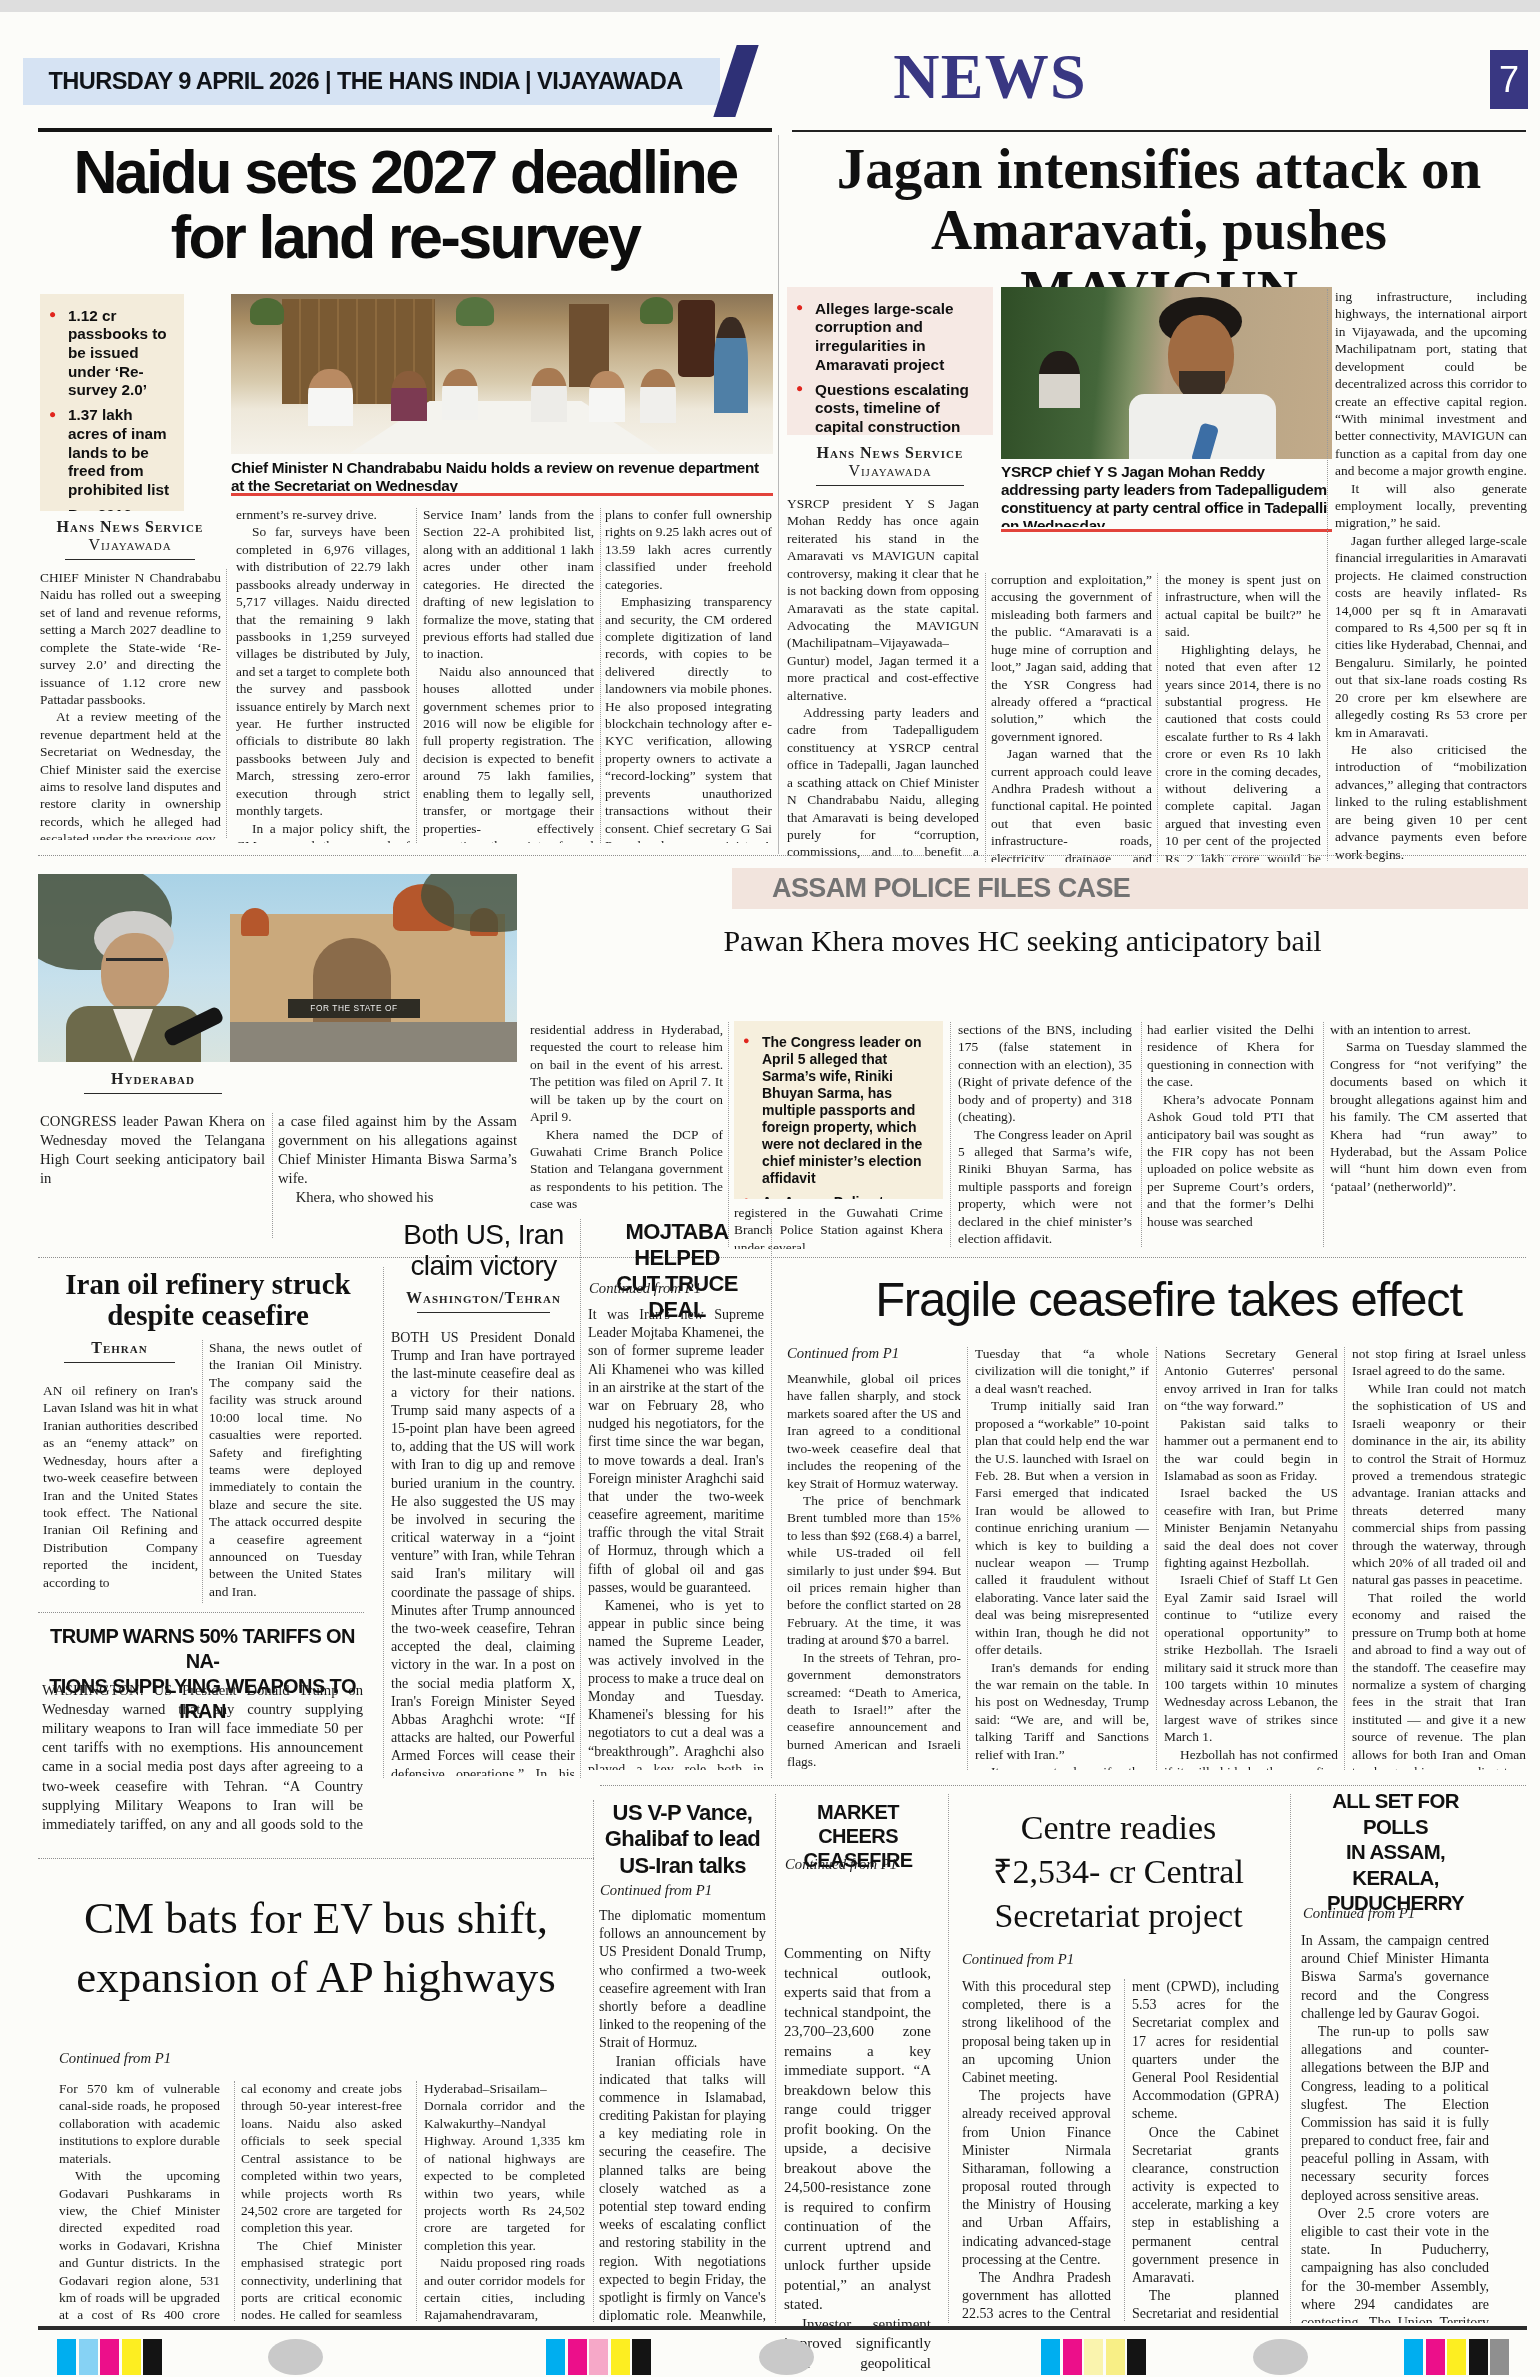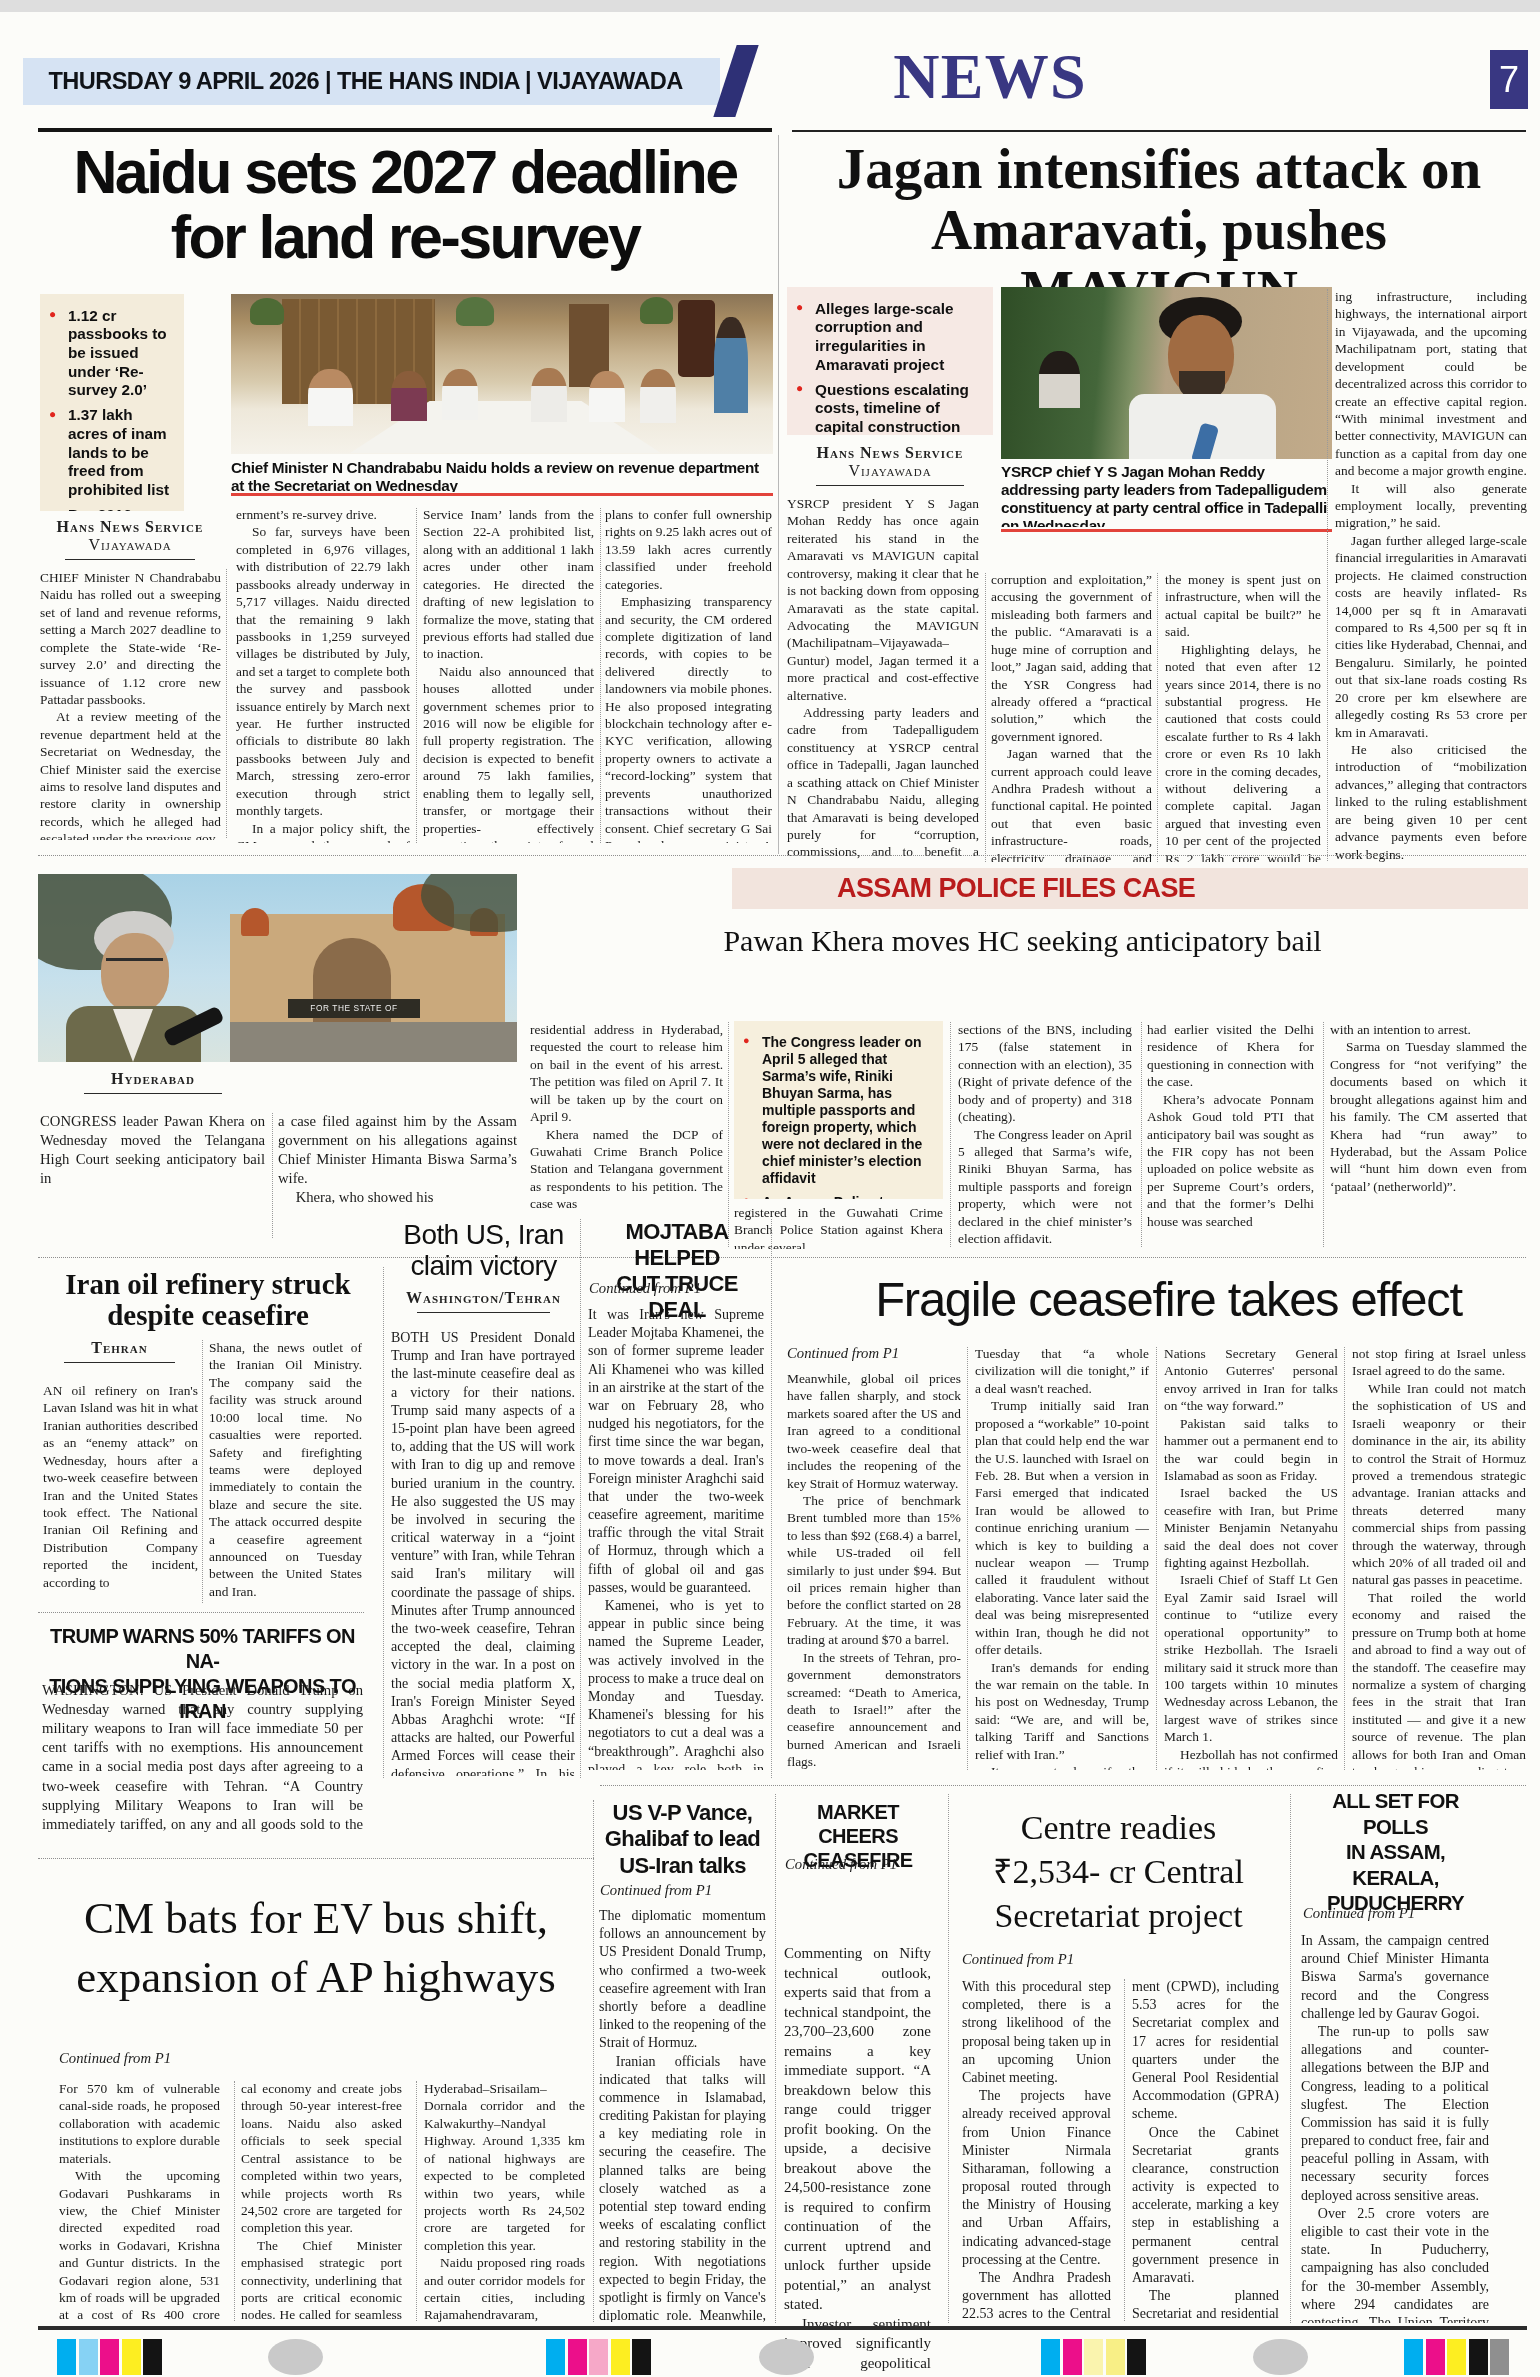--- a/index.html
+++ b/index.html
@@ -180,21 +180,21 @@
   <div class="abs body-col" style="left:40px;top:1100px;width:225px;height:128px;font-size:14.7px;">
       <p>CONGRESS leader Pawan Khera on Wednesday moved the Telangana High Court seeking anticipatory bail in</p>
     </div>
   <div class="abs body-col" style="left:278px;top:1100px;width:239px;height:128px;font-size:14.7px;">
       <p>a case filed against him by the Assam government on his allegations against Chief Minister Himanta Biswa Sarma’s wife.</p>
       <p>Khera, who showed his</p>
     </div>
   <div class="abs dotted-v" style="left:272px;top:1101px;height:125px;"></div>
 
   <div class="abs" style="left:732px;top:856px;width:796px;height:41px;background:#f2e4dd;">
-    <div class="sans" style="color:#b91c1c;font-weight:bold;font-size:27px;line-height:41px;padding-left:105px;letter-spacing:-0.6px;">ASSAM POLICE FILES CASE</div>
+    <div class="sans" style="color:#737373;font-weight:bold;font-size:27px;line-height:41px;padding-left:40px;letter-spacing:-0.6px;">ASSAM POLICE FILES CASE</div>
   </div>
   <div class="abs headline-serif" style="left:530px;top:913px;width:985px;font-size:30px;font-weight:normal;">Pawan Khera moves HC seeking anticipatory bail</div>
 
   <div class="abs body-col" style="left:530px;top:1009px;width:193px;height:227px;">
       <p>residential address in Hyderabad, requested the court to release him on bail in the event of his arrest. The petition was filed on April 7. It will be taken up by the court on April 9.</p>
       <p>Khera named the DCP of Guwahati Crime Branch Police Station and Telangana government as respondents to his petition. The case was</p>
     </div>
   <div class="abs fact-box" style="left:734px;top:1009px;width:209px;height:178px;background:#f6efdd;font-size:14px;">
       <p>The Congress leader on April 5 alleged that Sarma’s wife, Riniki Bhuyan Sarma, has multiple passports and foreign property, which were not declared in the chief minister’s election affidavit</p>
       <p>An Assam Police team had earlier visited the Delhi residence of Khera for questioning in connection with the case</p>

